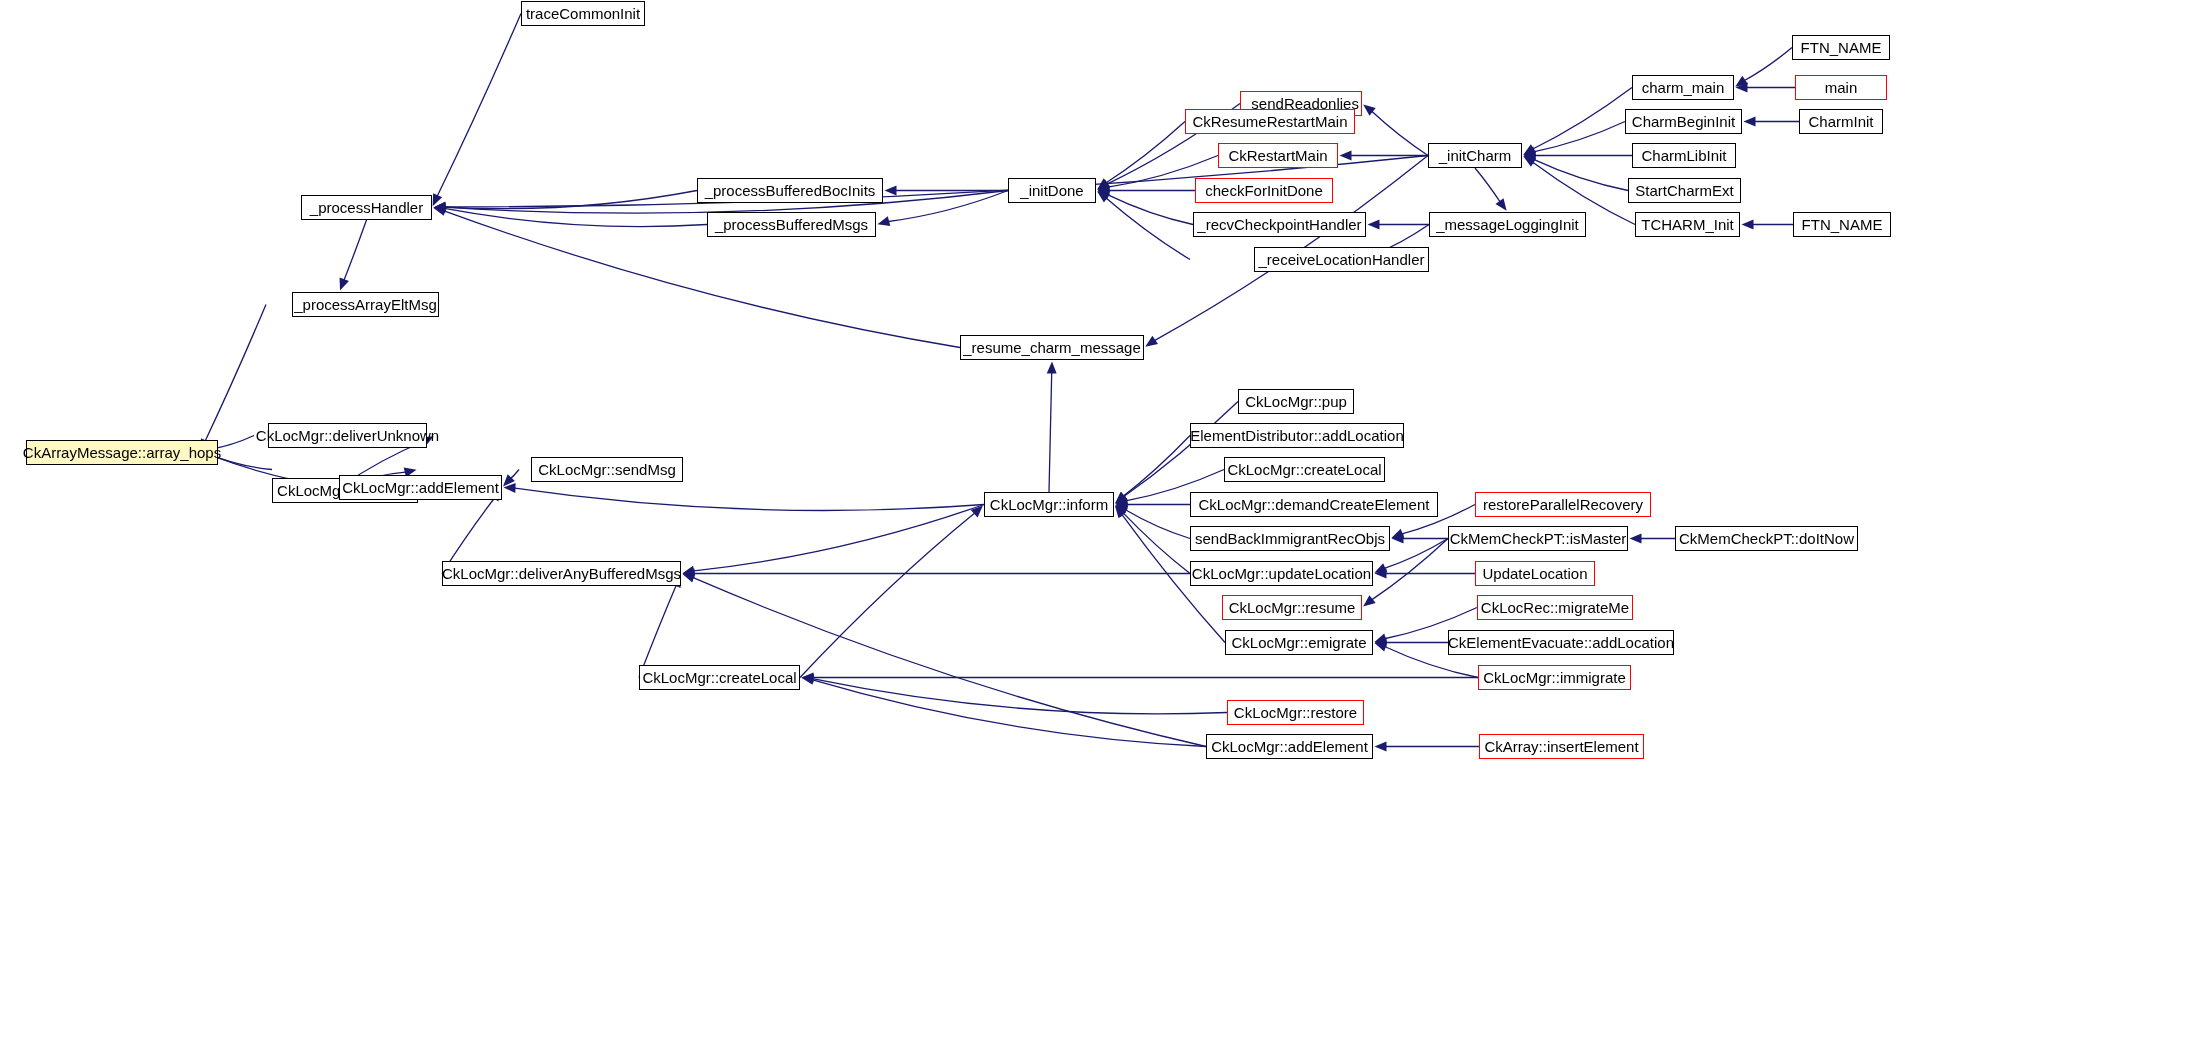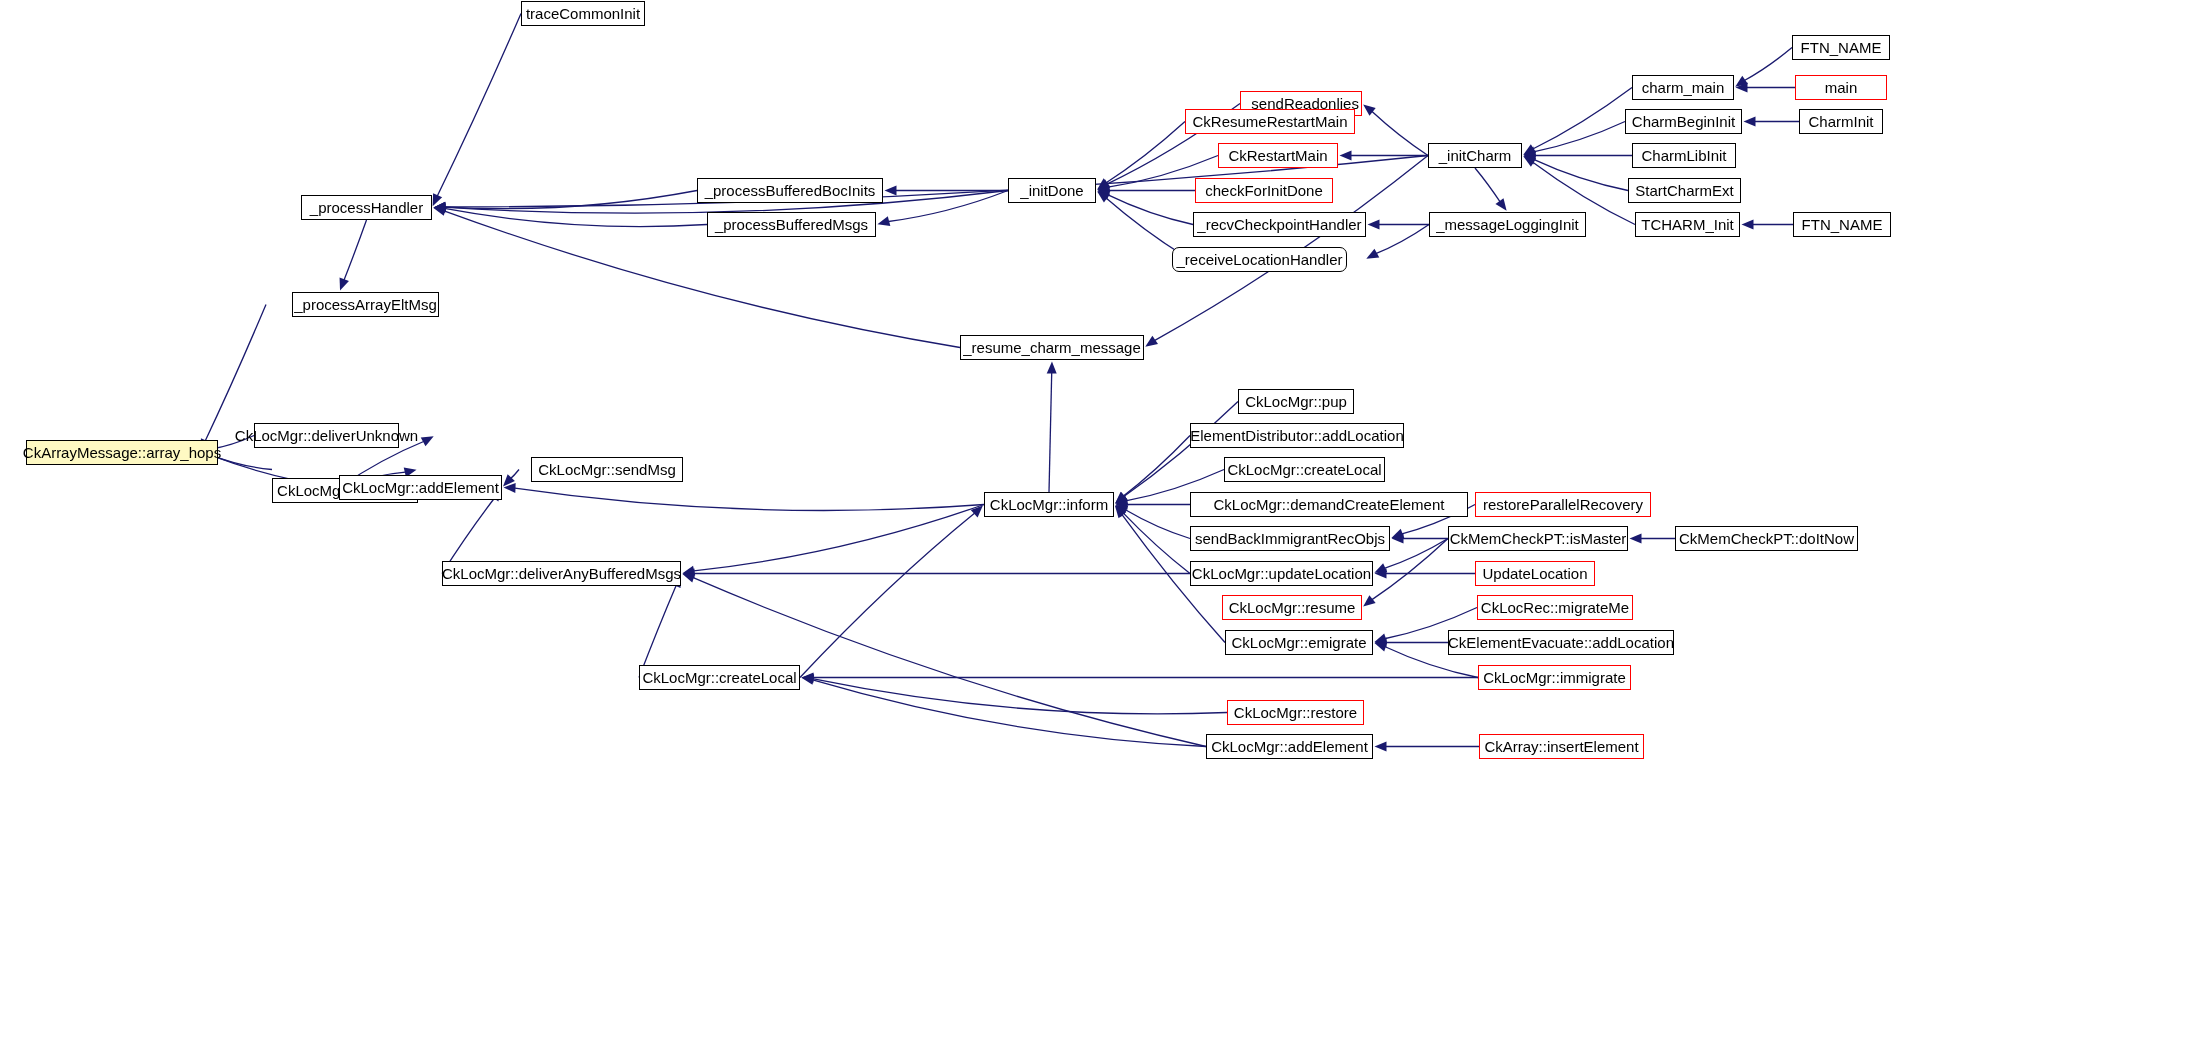--- a/index.html
+++ b/index.html
@@ -206,54 +206,54 @@
       </div>
       <div class="node" style="left: 1635px; top: 212px; width: 105px; height: 25px;">
         <span>TCHARM_Init</span>
       </div>
       <div class="node" style="left: 1793px; top: 212px; width: 98px; height: 25px;">
         <span>FTN_NAME</span>
       </div>
       <div class="node" style="left: 707px; top: 212px; width: 169px; height: 25px;">
         <span>_processBufferedMsgs</span>
       </div>
-      <div class="node" style="left: 1172px; top: 247px; width: 175px; height: 25px; border-radius: 7px;">
+      <div class="node" style="left: 1254px; top: 247px; width: 175px; height: 25px;">
         <span>_receiveLocationHandler</span>
       </div>
       <div class="node" style="left: 266px; top: 292px; width: 147px; height: 25px; margin-left: 26px;">
         <span>_processArrayEltMsg</span>
       </div>
       <div class="node" style="left: 960px; top: 335px; width: 184px; height: 25px;">
         <span>_resume_charm_message</span>
       </div>
       <div class="node" style="left: 1238px; top: 389px; width: 116px; height: 25px;">
         <span>CkLocMgr::pup</span>
       </div>
       <div class="node hl" style="left: 8px; top: 440px; width: 192px; height: 25px;">
         <span>CkArrayMessage::array_hops</span>
       </div>
-      <div class="node" style="left: 254px; top: 423px; width: 145px; height: 25px;">
+      <div class="node" style="left: 268px; top: 423px; width: 159px; height: 25px;">
         <span>CkLocMgr::deliverUnknown</span>
       </div>
       <div class="node" style="left: 1190px; top: 423px; width: 214px; height: 25px;">
         <span>ElementDistributor::addLocation</span>
       </div>
       <div class="node" style="left: 272px; top: 470px; width: 146px; height: 25px; margin-top: 8px;">
         <span>CkLocMgr::multiHop</span>
       </div>
       <div class="node" style="left: 1224px; top: 457px; width: 161px; height: 25px;">
         <span>CkLocMgr::createLocal</span>
       </div>
       <div class="node" style="left: 519px; top: 457px; width: 152px; height: 25px; margin-left: 12px;">
         <span>CkLocMgr::sendMsg</span>
       </div>
       <div class="node" style="left: 339px; top: 475px; width: 163px; height: 25px;">
         <span>CkLocMgr::addElement</span>
       </div>
-      <div class="node" style="left: 1190px; top: 492px; width: 278px; height: 25px;">
+      <div class="node" style="left: 1190px; top: 492px; width: 248px; height: 25px;">
         <span>CkLocMgr::demandCreateElement</span>
       </div>
       <div class="node red" style="left: 1475px; top: 492px; width: 176px; height: 25px;">
         <span>restoreParallelRecovery</span>
       </div>
       <div class="node" style="left: 984px; top: 492px; width: 130px; height: 25px;">
         <span>CkLocMgr::inform</span>
       </div>
       <div class="node" style="left: 1190px; top: 526px; width: 200px; height: 25px;">
         <span>sendBackImmigrantRecObjs</span>

